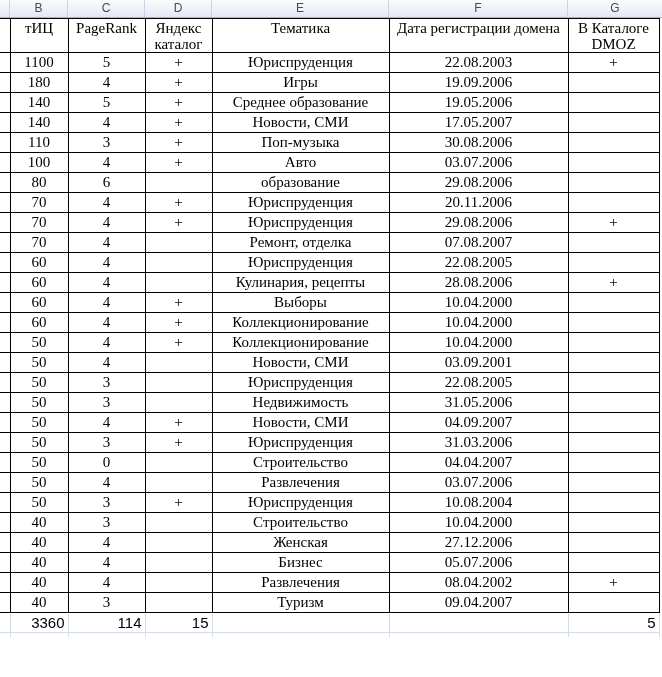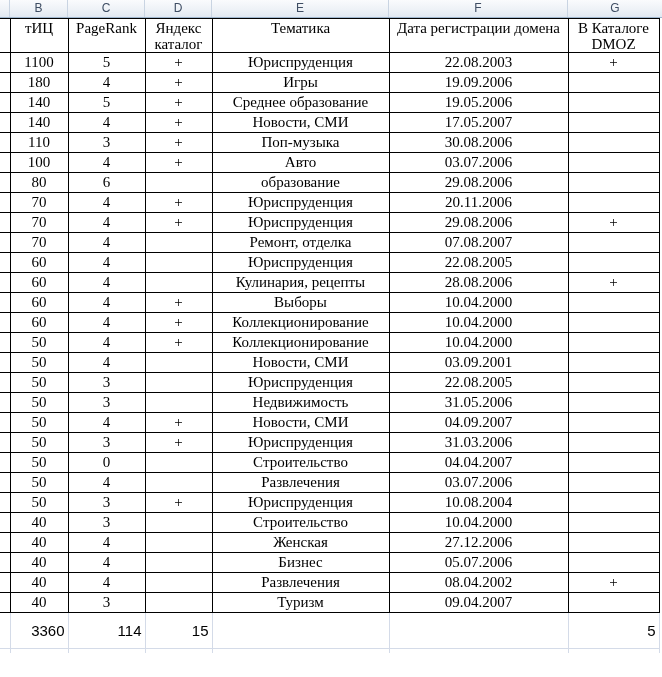--- a/index.html
+++ b/index.html
@@ -58,21 +58,21 @@
   }
   tr.datarow td.acol{border-left:none;}
   
   tr.totals td{
     height:19px;
     border:1px solid #d4dbe8;
     border-top:1px solid #000;
     font-family:"Liberation Sans","DejaVu Sans",sans-serif;
     text-align:right;
     line-height:19px;
-    padding:8px 3px;
+    padding:0 3px;
   }
   tr.totals td.acol{border-left:none;}
   
   tr.ghost td{
     height:4px;
     border-right:1px solid #d4dbe8;
     border-bottom:none;border-top:1px solid #d4dbe8;
   }
   tr.ghost td.acol{border-left:none;}
 </style>

